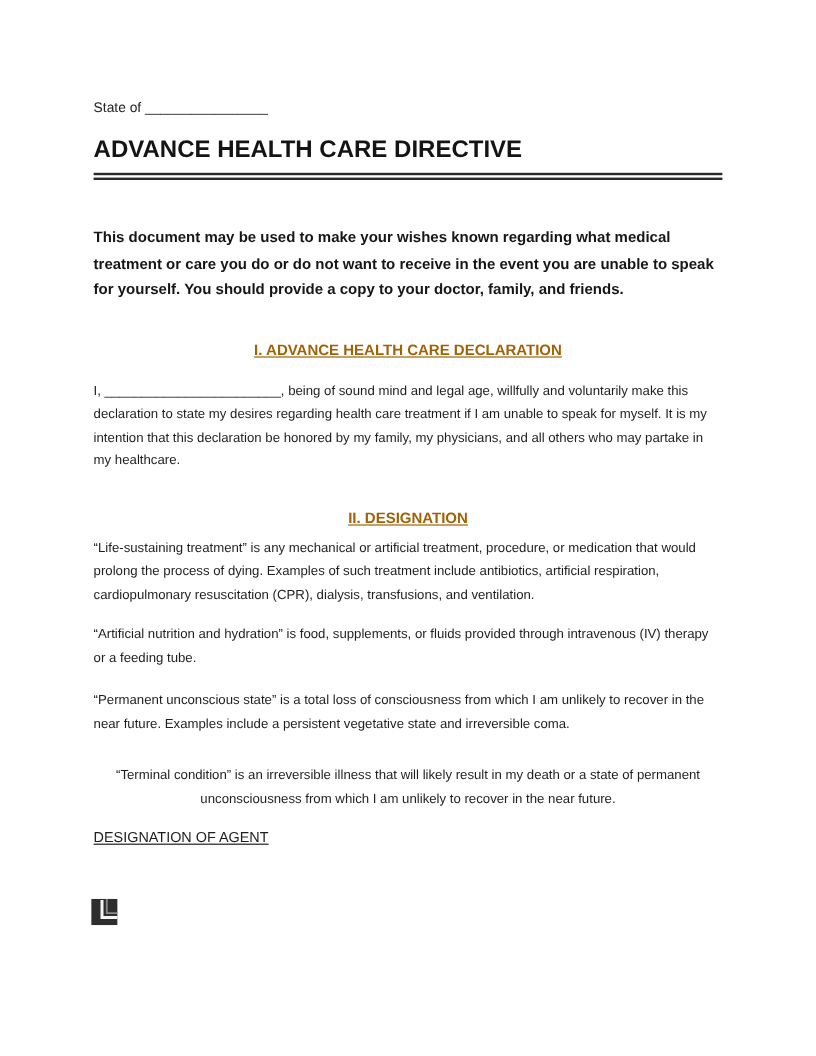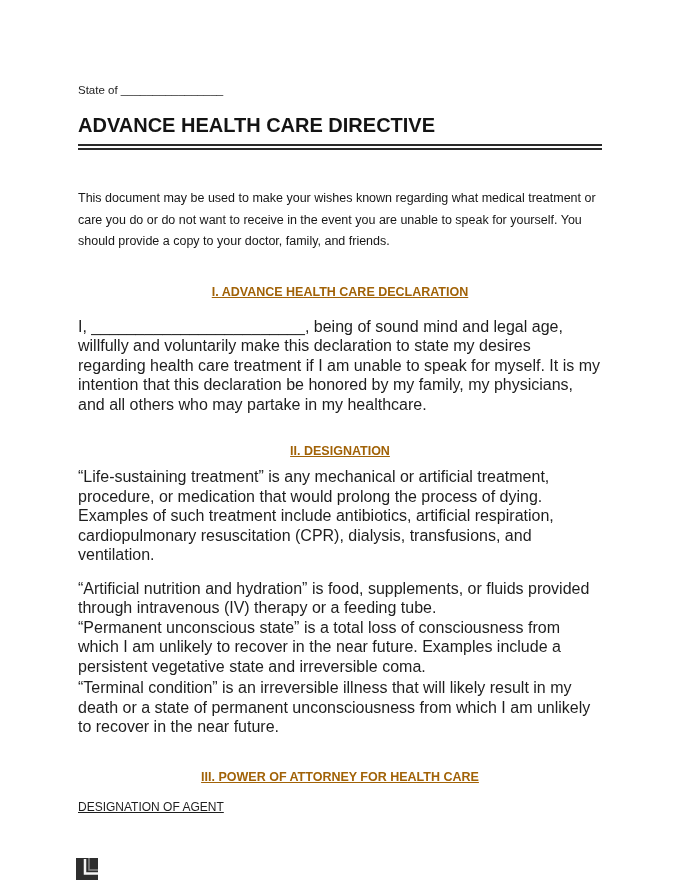--- a/index.html
+++ b/index.html
@@ -41,46 +41,46 @@
   }
   .title-rule {
     margin-top: 4px;
     height: 2px;
     border-top: 2px solid #2a2a2a;
     border-bottom: 2px solid #2a2a2a;
   }
   p.intro {
     margin: 38px 0 0 0;
     font-size: 12.5px;
-    font-weight: normal;
+    font-weight: bold;
     line-height: 21.5px;
     color: #161616;
   }
   h2.section-heading {
     font-size: 12.5px;
     line-height: 15px;
     font-weight: bold;
     text-align: center;
     text-decoration: underline;
     color: #a16207;
   }
   h2.sec1 { margin: 32px 0 0 0; }
   h2.sec2 { margin: 30px 0 0 0; }
   h2.sec3 { margin: 33px 0 0 0; }
   p.body-para {
-    font-size: 16px;
+    font-size: 11px;
     line-height: 19.5px;
     margin: 0;
     color: #1e1e1e;
   }
   p.para-declaration { margin-top: 17px; }
   p.def-1 { margin-top: 14px; }
   p.def-2 { margin-top: 8px; }
-  p.def-3 { margin-top: 0; }
-  p.def-4 { margin-top: 2px; }
+  p.def-3 { margin-top: 16px; }
+  p.def-4 { margin-top: 23px; text-align: center; }
   p.subheading {
     margin: 15px 0 0 0;
     font-size: 12px;
     line-height: 14px;
     text-decoration: underline;
     color: #1e1e1e;
   }
   p.para-agent { margin-top: 17px; }
   .logo {
     margin-top: 44px;
@@ -104,21 +104,20 @@
 
   <h2 class="section-heading sec1">I. ADVANCE HEALTH CARE DECLARATION</h2>
   <p class="body-para para-declaration">I, ________________________, being of sound mind and legal age, willfully and voluntarily make this declaration to state my desires regarding health care treatment if I am unable to speak for myself. It is my intention that this declaration be honored by my family, my physicians, and all others who may partake in my healthcare.</p>
 
   <h2 class="section-heading sec2">II. DESIGNATION</h2>
   <p class="body-para def-2">“Life-sustaining treatment” is any mechanical or artificial treatment, procedure, or medication that would prolong the process of dying. Examples of such treatment include antibiotics, artificial respiration, cardiopulmonary resuscitation (CPR), dialysis, transfusions, and ventilation.</p>
   <p class="body-para def-1">“Artificial nutrition and hydration” is food, supplements, or fluids provided through intravenous (IV) therapy or a feeding tube.</p>
   <p class="body-para def-3">“Permanent unconscious state” is a total loss of consciousness from which I am unlikely to recover in the near future. Examples include a persistent vegetative state and irreversible coma.</p>
   <p class="body-para def-4">“Terminal condition” is an irreversible illness that will likely result in my death or a state of permanent unconsciousness from which I am unlikely to recover in the near future.</p>
 
-  <h2 class="section-heading sec3">III. POWER OF ATTORNEY FOR HEALTH CARE</h2>
   <p class="subheading">DESIGNATION OF AGENT</p>
 
   <div class="logo">
     <svg width="22" height="22" viewBox="0 0 22 22" xmlns="http://www.w3.org/2000/svg">
       <rect x="0" y="0" width="22" height="22" fill="#2e2e2e"></rect>
       <path d="M13 0 V12 H22" stroke="#8a8a8a" stroke-width="1.5" fill="none"></path>
       <path d="M9 1 V15.5 H22" stroke="#f5f5f5" stroke-width="2.5" fill="none"></path>
     </svg>
   </div>
 

